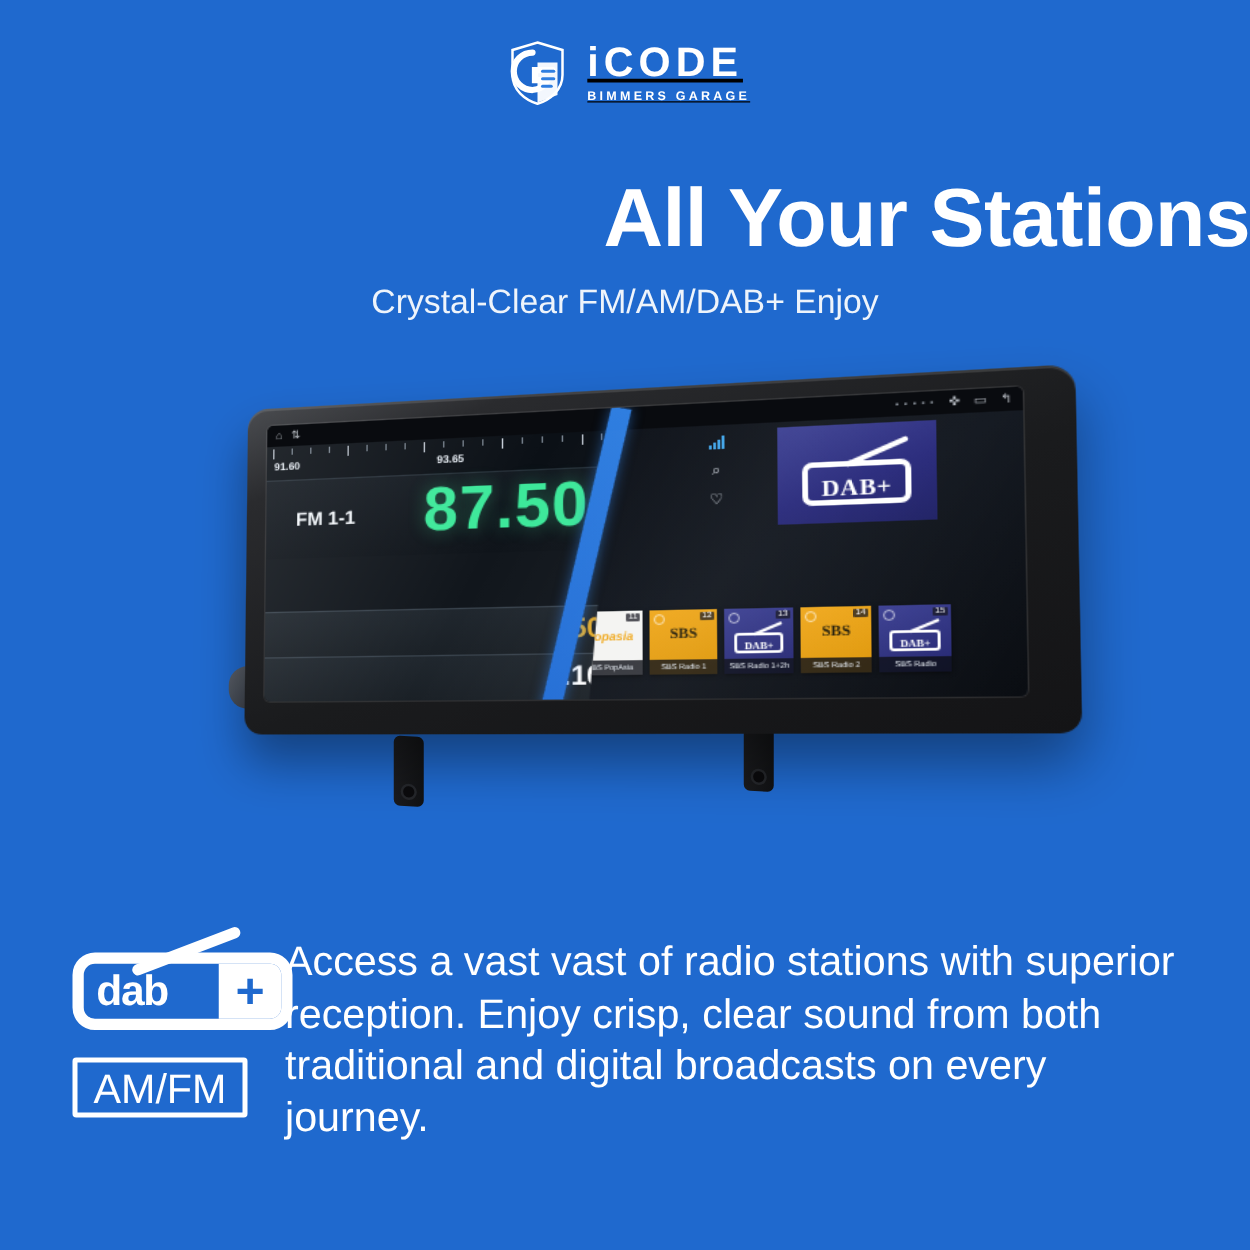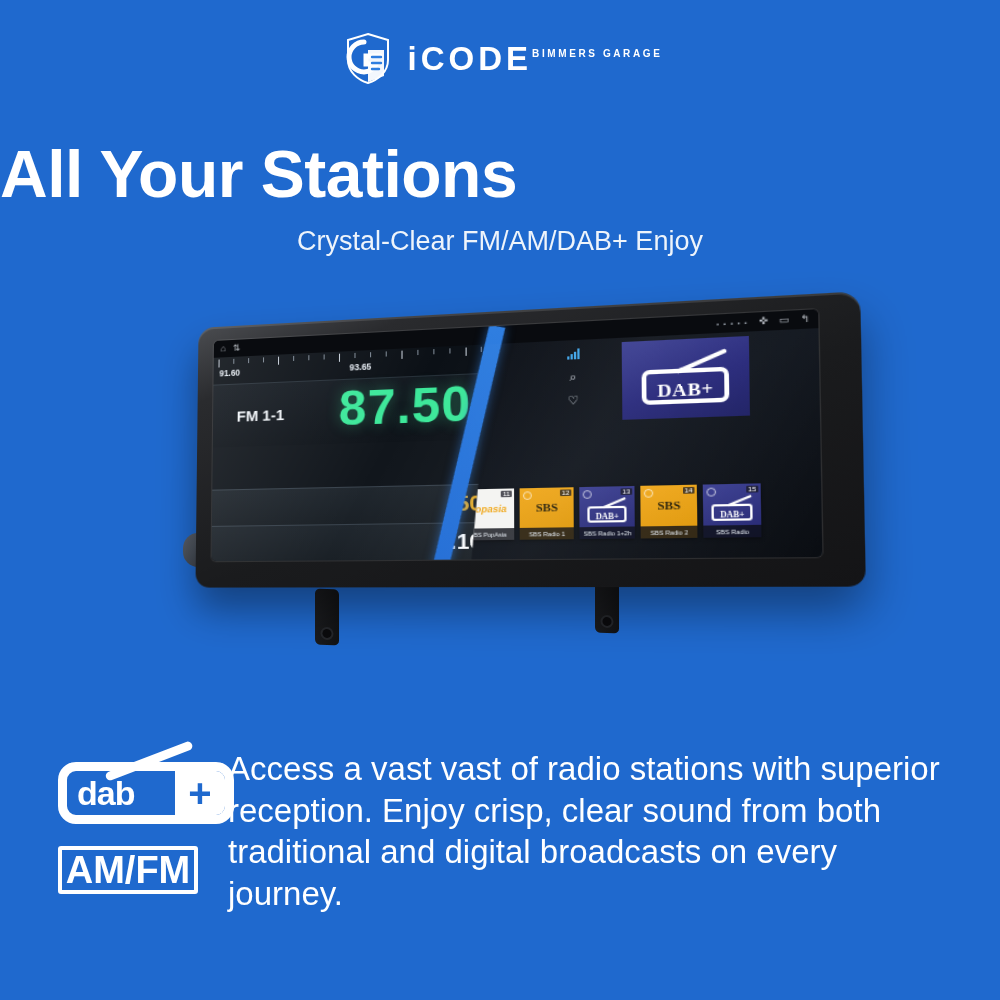--- a/index.html
+++ b/index.html
@@ -10,32 +10,32 @@
     position:relative;
   }
   .stage{position:absolute;inset:0;}
 
   
   .brand{
     position:absolute;left:0;right:0;top:30px;
     display:flex;align-items:center;justify-content:center;gap:14px;
   }
   .brand-mark{width:56px;height:56px;position:relative;}
-  .brand-text{display:flex;justify-content:center;}
+  .brand-text{display:flex;flex-direction:column;justify-content:center;text-decoration:underline;}
   .brand-name{
     color:#ffffff;font-size:33px;font-weight:bold;letter-spacing:4px;line-height:1;
   }
   .brand-sub{
     color:#ffffff;font-size:10px;font-weight:bold;letter-spacing:2.6px;
     line-height:1;margin-top:7px;
   }
 
   
   .headline{
-    position:absolute;left:0;right:0;top:140px;text-align:left;
+    position:absolute;left:0;right:0;top:140px;text-align:right;
     color:#ffffff;font-size:66px;font-weight:bold;letter-spacing:-0.5px;
     line-height:1.05;
   }
   .subheadline{
     position:absolute;left:0;right:0;top:225px;text-align:center;
     color:#eef4fb;font-size:27px;line-height:1.2;
   }
 
   
   .device-wrap{position:absolute;left:175px;top:315px;width:660px;height:370px;}
@@ -244,21 +244,21 @@
   }
   .dp-plus{
     position:absolute;right:0;top:0;bottom:0;width:50px;background:#ffffff;
     border-radius:0 9px 9px 0;display:flex;align-items:center;justify-content:center;
     color:#1f69ce;font-size:40px;font-weight:bold;line-height:1;
   }
   .amfm{
     margin-top:22px;width:140px;height:48px;border:4px solid #ffffff;border-radius:3px;
     display:flex;align-items:center;justify-content:center;box-sizing:border-box;
   }
-  .amfm span{color:#ffffff;font-size:38px;font-weight:bold;letter-spacing:0px;line-height:1;}
+  .amfm span{color:#ffffff;font-size:33px;font-weight:normal;letter-spacing:0px;line-height:1;}
 
   .body-copy{
     position:absolute;left:228px;right:50px;top:28px;
     color:#ffffff;font-size:33px;line-height:1.26;
   }
 </style>
 </head>
 <body>
 
 <div class="stage">

